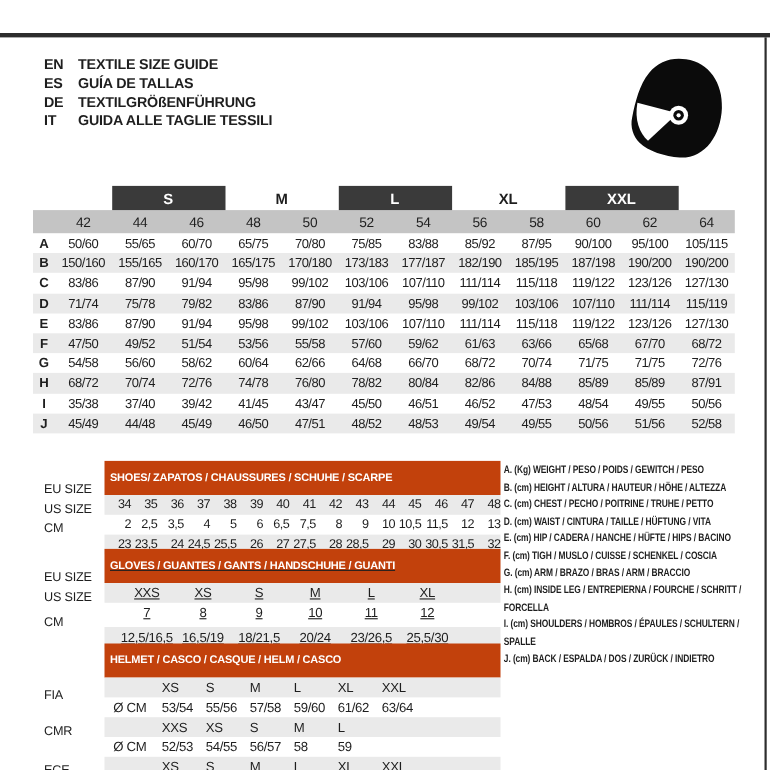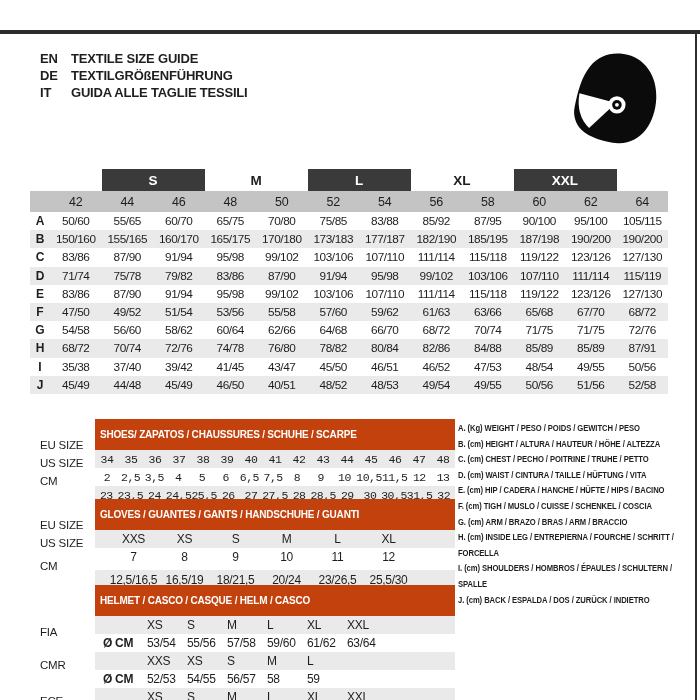--- a/index.html
+++ b/index.html
@@ -25,50 +25,54 @@
   .st-row{display:grid;grid-template-columns:20px repeat(12,1fr);height:18.2px;align-items:center;
           text-align:center;font-size:11.8px;letter-spacing:-0.45px;}
   .st-row.alt{background:#eaeaea;}
   .st-label{font-weight:700;font-size:12px;letter-spacing:0;}
 
   
   .bar{height:31px;background:#c2410c;color:#fff;font-weight:700;font-size:10px;
        display:flex;align-items:center;padding-left:5px;letter-spacing:-0.2px;white-space:nowrap;}
   .shoes{position:absolute;left:95px;top:389px;width:360px;}
   .sh-row{display:grid;grid-template-columns:repeat(15,1fr);height:18px;align-items:center;
-          text-align:center;font-size:11.5px;letter-spacing:-0.5px;font-family:Liberation Mono, monospace;}
+          text-align:right;font-size:11.5px;letter-spacing:-0.5px;}
   .shade{background:#eaeaea;}
-  .gloves{position:absolute;left:95px;top:469px;width:360px;}
+  .gloves{position:absolute;left:95px;top:469px;width:360px;text-decoration:underline;}
   .gl-row{display:grid;padding-left:13px;grid-template-columns:repeat(6,51px) 1fr;height:18px;
           align-items:center;text-align:center;font-size:12px;letter-spacing:-0.3px;}
   .gl-row.gap{margin-top:4px;height:20px;}
   .helmet-table{position:absolute;left:95px;top:555px;width:360px;}
   .hm-row{display:grid;grid-template-columns:48px repeat(6,40px) 1fr;height:18px;align-items:center;
           font-size:12px;letter-spacing:-0.3px;}
   .hm-cell{text-align:left;padding-left:4px;}
-  .hm-unit{font-weight:700;padding-left:8px;white-space:nowrap;}
+  .hm-unit{font-weight:400;padding-left:8px;white-space:nowrap;}
 
   
   .side-label{position:absolute;left:40px;font-weight:400;font-size:11.5px;letter-spacing:-0.2px;white-space:nowrap;}
 
   
   .legend{position:absolute;left:458px;top:390px;width:300px;transform:scaleX(0.78);
           transform-origin:left top;font-weight:700;font-size:9.8px;line-height:15.6px;letter-spacing:-0.1px;}
 </style>
 </head>
 <body>
 
 <div class="canvas">
   <div class="top-edge"></div>
   <div class="right-edge"></div>
 
   <div class="languages">
       <div class="lang-row">
         <span class="lang-code">EN</span>
         <span class="lang-text">TEXTILE SIZE GUIDE</span>
+      </div>
+      <div class="lang-row">
+        <span class="lang-code">ES</span>
+        <span class="lang-text">GUÍA DE TALLAS</span>
       </div>
       <div class="lang-row">
         <span class="lang-code">DE</span>
         <span class="lang-text">TEXTILGRÖßENFÜHRUNG</span>
       </div>
       <div class="lang-row">
         <span class="lang-code">IT</span>
         <span class="lang-text">GUIDA ALLE TAGLIE TESSILI</span>
       </div>
     </div>
@@ -241,21 +245,21 @@
           <div class="st-val">48/54</div>
           <div class="st-val">49/55</div>
           <div class="st-val">50/56</div>
         </div>
         <div class="st-row alt">
           <div class="st-label">J</div>
           <div class="st-val">45/49</div>
           <div class="st-val">44/48</div>
           <div class="st-val">45/49</div>
           <div class="st-val">46/50</div>
-          <div class="st-val">40/51</div>
+          <div class="st-val">47/51</div>
           <div class="st-val">48/52</div>
           <div class="st-val">48/53</div>
           <div class="st-val">49/54</div>
           <div class="st-val">49/55</div>
           <div class="st-val">50/56</div>
           <div class="st-val">51/56</div>
           <div class="st-val">52/58</div>
         </div>
       </div>
   </div>

